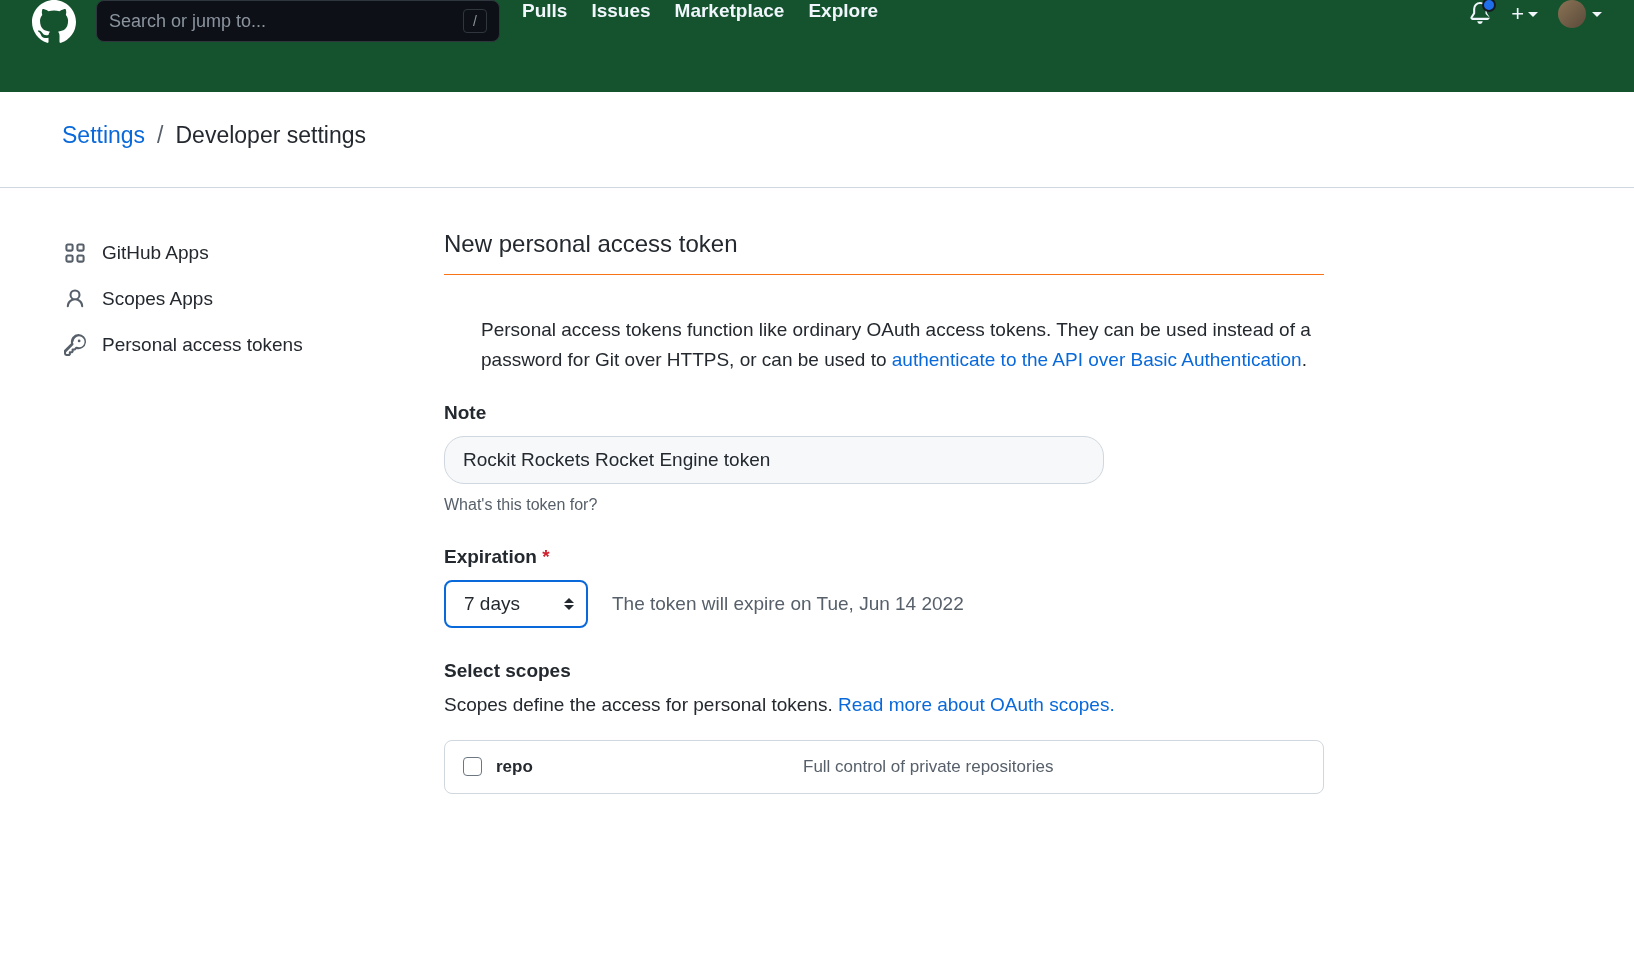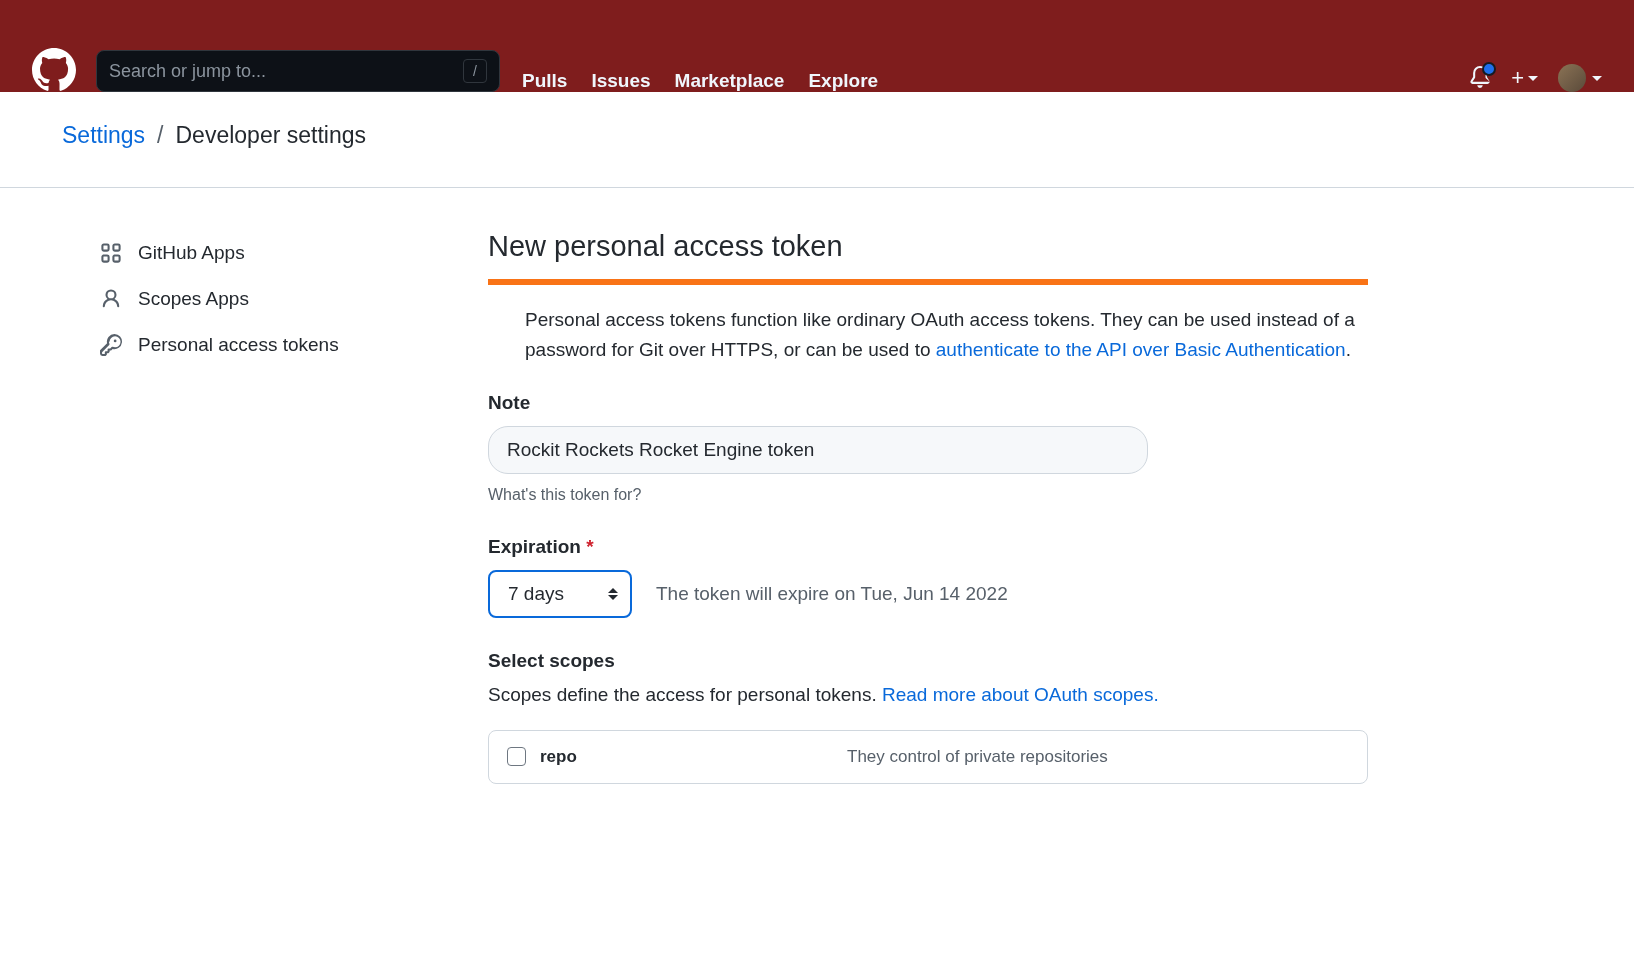--- a/index.html
+++ b/index.html
@@ -7,24 +7,24 @@
       margin: 0;
       padding: 0;
     }
     body {
       font-family: -apple-system, BlinkMacSystemFont, "Segoe UI", Helvetica, Arial, sans-serif;
       font-size: 14px;
       color: #24292f;
       background: #ffffff;
     }
     .header {
-      background: #7f1d1d;
+      background: #14532d;
       height: 92px;
       display: flex;
-      align-items: flex-end;
+      align-items: flex-start;
       padding: 0 32px;
     }
     .logo-icon {
       width: 44px;
       height: 44px;
       fill: #ffffff;
       margin-right: 20px;
       flex-shrink: 0;
     }
     .search-box {
@@ -138,22 +138,22 @@
       cursor: pointer;
     }
     .breadcrumb-sep {
       color: #57606a;
     }
     .breadcrumb-current {
       color: #24292f;
     }
     .main-content {
       display: flex;
-      padding: 42px 88px;
-      gap: 40px;
+      padding: 42px 52px;
+      gap: 32px;
     }
     .sidebar {
       width: 360px;
       flex-shrink: 0;
     }
     .sidebar-item {
       display: flex;
       align-items: center;
       gap: 16px;
       padding: 12px 12px;
@@ -165,26 +165,26 @@
     .sidebar-item svg {
       width: 22px;
       height: 22px;
       fill: #57606a;
     }
     .content {
       flex: 1;
       max-width: 880px;
     }
     .page-title {
-      font-size: 29px;
+      font-size: 24px;
       font-weight: 400;
       color: #24292f;
       padding-bottom: 16px;
-      border-bottom: 6px solid #f97316;
-      margin-bottom: 20px;
+      border-bottom: 1px solid #f97316;
+      margin-bottom: 40px;
     }
     .description {
       font-size: 19px;
       line-height: 1.6;
       color: #24292f;
       margin-bottom: 26px;
       margin-left: 37px;
     }
     .link {
       color: #0969da;
@@ -403,17 +403,17 @@
     <p class="scopes-desc">
       <span>Scopes define the access for personal tokens. </span><a class="link">Read more about OAuth scopes.</a>
     </p>
 
     <div class="scopes-table">
       <div class="scope-row">
         <div class="scope-left">
           <div class="checkbox"></div>
           <span class="scope-name">repo</span>
         </div>
-        <span class="scope-desc">They control of private repositories</span>
+        <span class="scope-desc">Full control of private repositories</span>
       </div>
     </div>
   </div>
 </div>
 
 </body></html>

